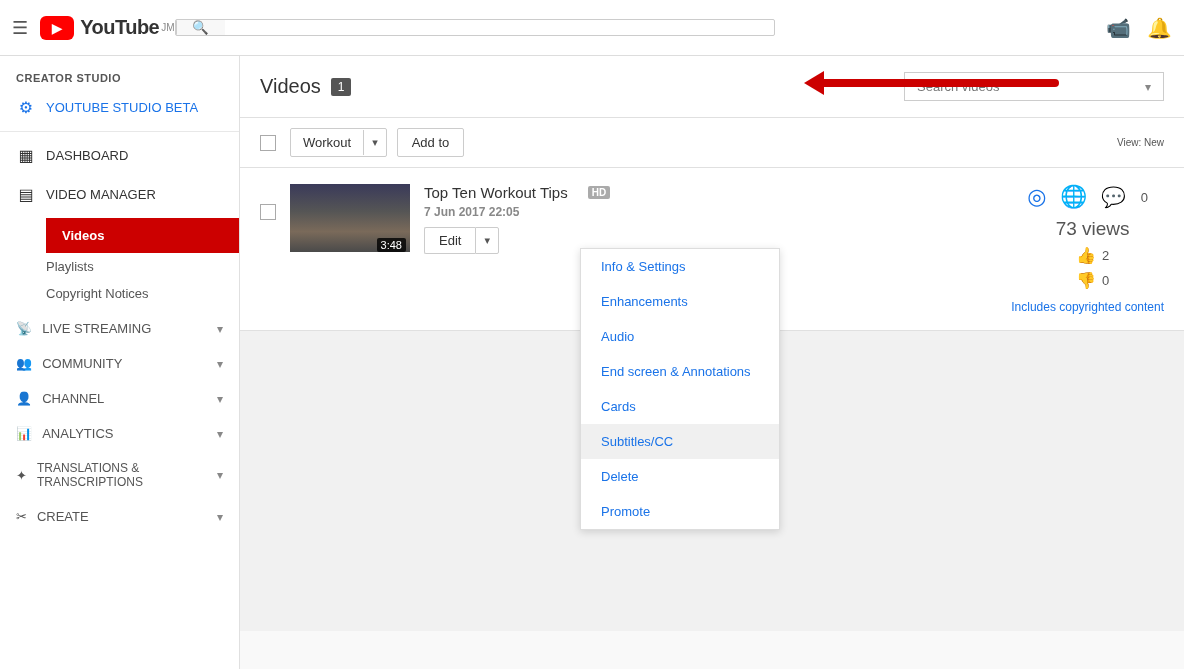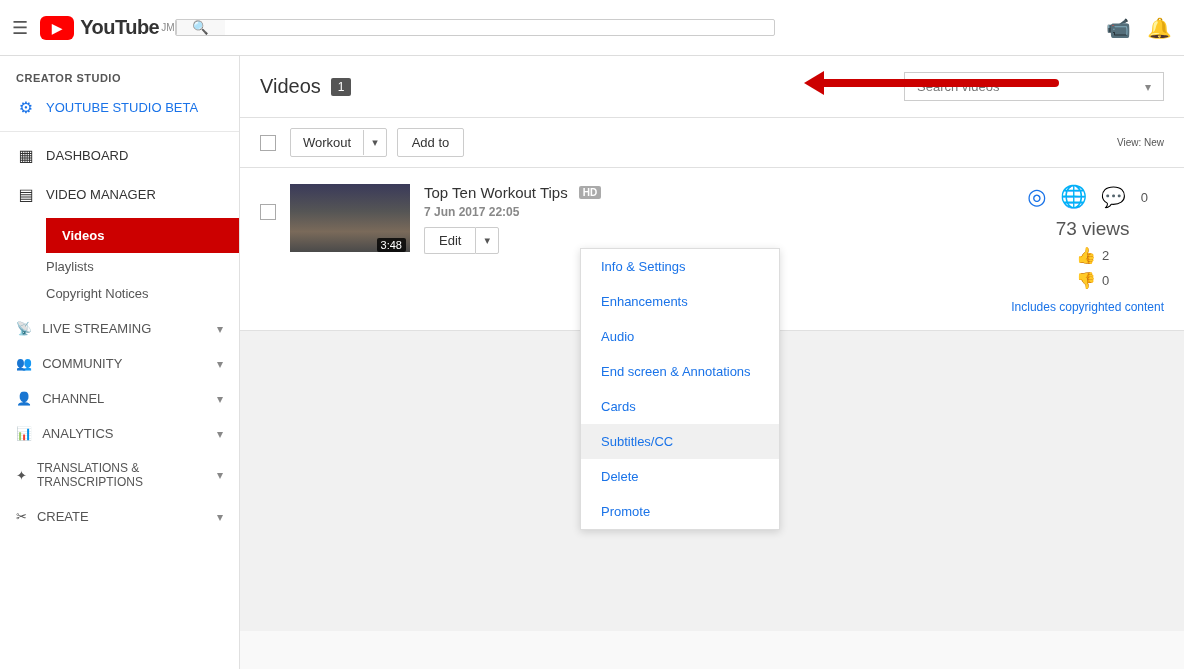--- a/index.html
+++ b/index.html
@@ -58,21 +58,21 @@
     .btn-add-to { background: #fff; border: 1px solid #ccc; border-radius: 2px; padding: 6px 14px; font-size: 13px; color: #333; cursor: pointer; }
     .view-label { margin-left: auto; font-size: 10px; color: #555; }
 
     
     .video-section { background: #fff; margin: 0; border-bottom: 1px solid #e0e0e0; }
     .video-row { display: flex; align-items: flex-start; padding: 16px 20px; position: relative; background: #fff; }
     .video-thumb-wrap { position: relative; width: 120px; height: 72px; flex-shrink: 0; margin-right: 14px; }
     .video-thumb { width: 120px; height: 68px; background: linear-gradient(135deg, #2a2a2a 0%, #555 50%, #3a3a3a 100%); display: flex; align-items: flex-end; justify-content: flex-end; overflow: hidden; }
     .video-duration { position: absolute; bottom: 4px; right: 4px; background: rgba(0,0,0,0.8); color: #fff; font-size: 11px; padding: 1px 4px; border-radius: 2px; }
     .video-info { flex: 1; }
-    .video-title-row { display: flex; align-items: center; gap: 11px; margin-bottom: 4px; }
+    .video-title-row { display: flex; align-items: center; gap: 20px; margin-bottom: 4px; }
     .video-title { font-size: 15px; color: #333; font-weight: normal; }
     .hd-badge { background: #aaa; color: #fff; font-size: 10px; padding: 1px 4px; border-radius: 2px; font-weight: bold; }
     .video-date { font-size: 12px; color: #888; margin-bottom: 8px; font-weight: bold; }
     .edit-btn-group { display: flex; }
     .btn-edit { background: #fff; border: 1px solid #ccc; border-right: none; border-radius: 2px 0 0 2px; padding: 5px 14px; font-size: 13px; color: #333; cursor: pointer; }
     .btn-edit-arrow { background: #fff; border: 1px solid #ccc; border-radius: 0 2px 2px 0; padding: 5px 8px; font-size: 11px; color: #555; cursor: pointer; }
 
     
     .dropdown-menu { position: absolute; top: 80px; left: 340px; background: #fff; border: 1px solid #ddd; box-shadow: 0 2px 8px rgba(0,0,0,0.15); z-index: 200; min-width: 200px; }
     .dropdown-item { display: flex; align-items: flex-end; padding: 10px 20px; font-size: 13px; color: #1a73e8; cursor: pointer; border-bottom: none; }

